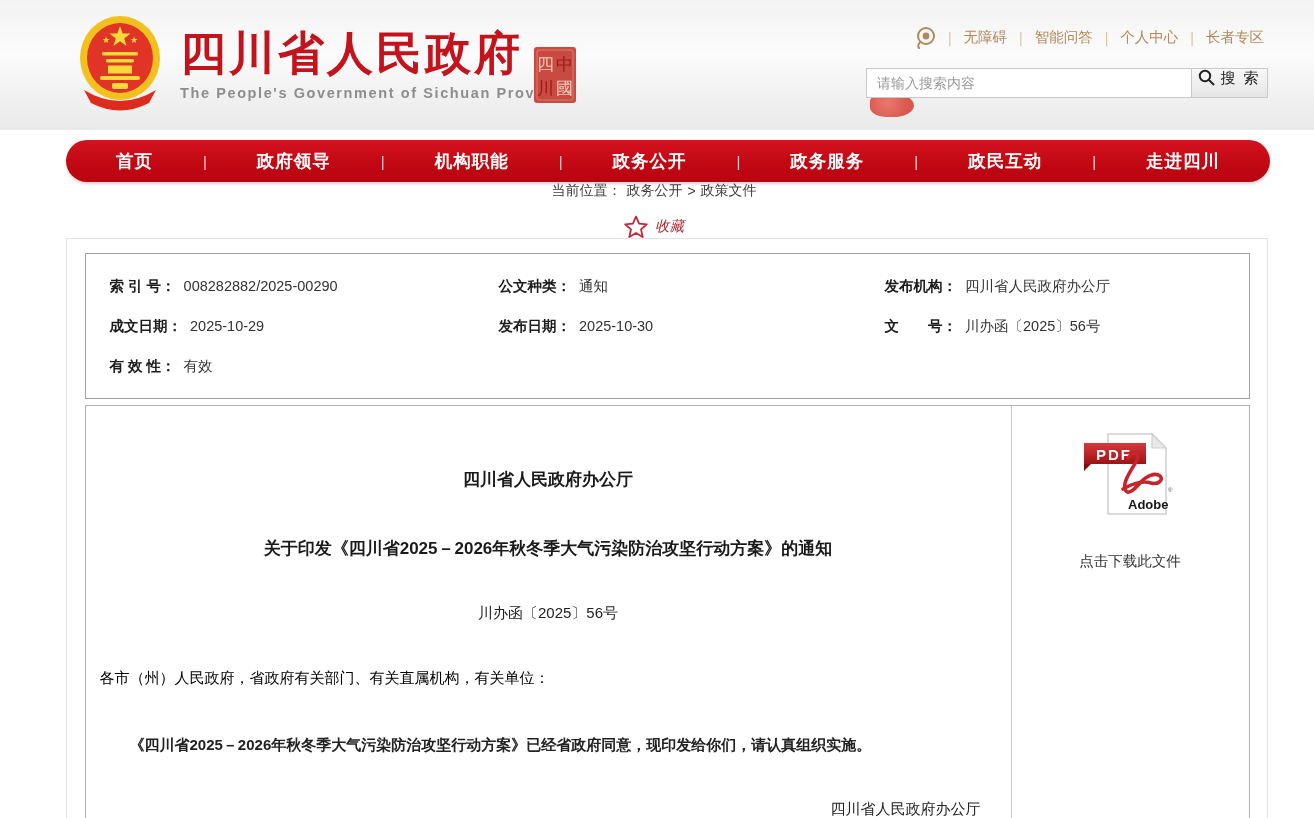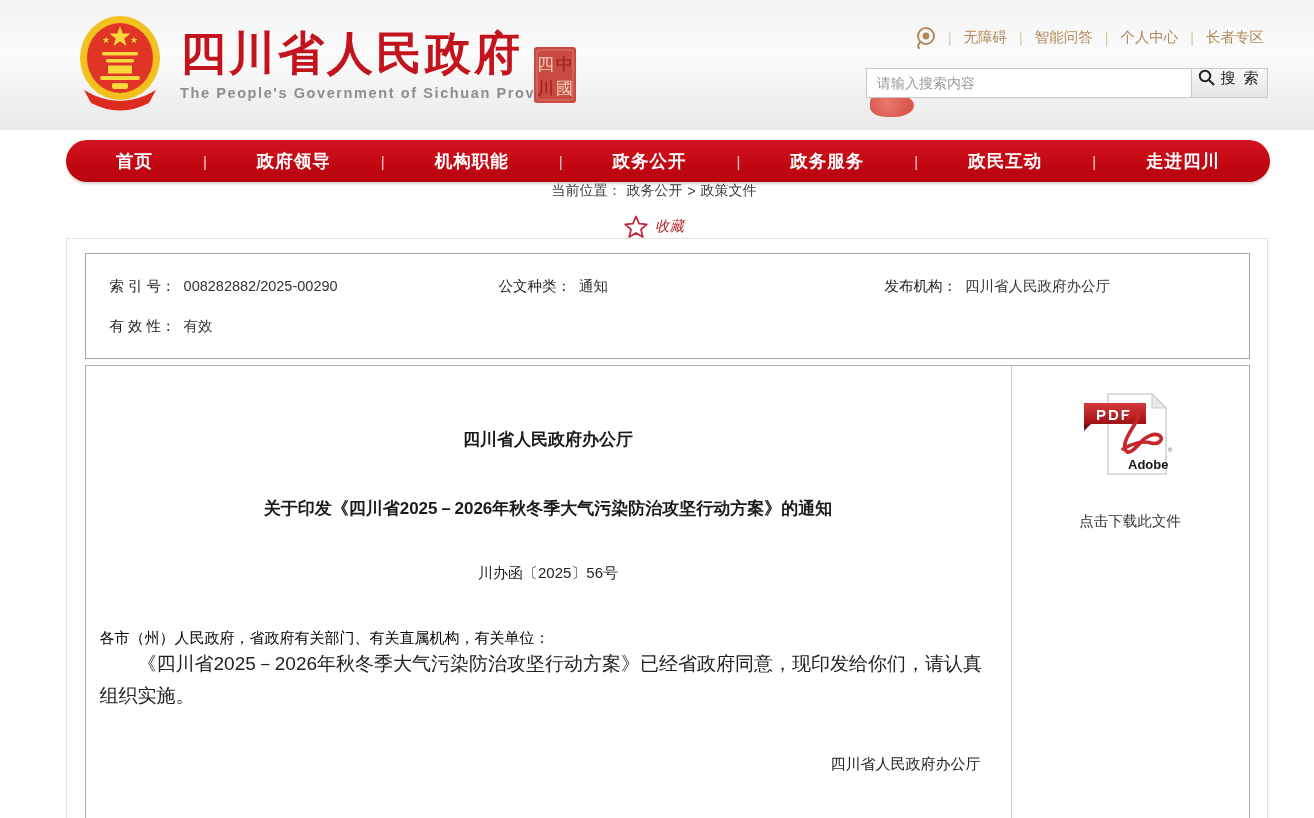--- a/index.html
+++ b/index.html
@@ -50,30 +50,30 @@
   .fav { display:flex; align-items:center; gap:7px; cursor:pointer;font-style:italic; }
   .fav-label { color:#b5242c; font-size:14.5px; }
 
   
   .panel { margin-left:66px; width:1202px; height:580px; background:#fff;
     border:1px solid #e3e3e3; border-bottom:none; padding-top:14px; overflow:hidden; }
 
   .metabox { width:1165px; margin:0 auto; border:1px solid #a3a3a3; padding:12px 0 12px 24px; }
   .meta-row { display:grid; grid-template-columns:389px 386px auto; }
   .meta-cell { line-height:40px; font-size:14.5px; white-space:nowrap; }
-  .meta-label { font-weight:normal; color:#1c1c1c; }
+  .meta-label { font-weight:bold; color:#1c1c1c; }
   .meta-value { color:#333; margin-left:8px; }
 
   .docbox { width:1165px; margin:6px auto 0; border:1px solid #b0b0b0; display:flex; height:620px; }
   .doc-main { flex:1; padding:0 14px; }
   .doc-org { text-align:center; font-weight:bold; font-size:17px; color:#1a1a1a; margin-top:62px; }
   .doc-title { text-align:center; font-weight:bold; font-size:17px; color:#1a1a1a; margin-top:46px; }
   .doc-no { text-align:center; font-size:15px; color:#222; margin-top:44px; }
   .doc-salutation { font-size:15px; color:#000000; margin-top:46px; }
-  .doc-para { font-size:19px; color:#222; text-indent:2em; line-height:1.7; }
+  .doc-para { font-size:15px; color:#222; margin-top:44px; text-indent:2em; line-height:1.7;font-weight:bold; }
   .doc-sign { font-size:15px; color:#222; margin-top:42px; text-align:right; padding-right:16px; }
 
   .doc-side { width:238px; border-left:1px solid #c9c9c9; display:flex; flex-direction:column;
     align-items:center; padding-top:24px; }
   .pdf-link { cursor:pointer; display:flex; flex-direction:column; align-items:center;text-align:right; }
   .download-label { margin-top:28px; font-size:14.5px; color:#333; }
 </style>
 </head>
 <body>
 
@@ -183,20 +183,31 @@
   <div class="metabox">
     <div class="meta-row">
       <div class="meta-cell">
         <span class="meta-label">索 引 号：</span><span class="meta-value">008282882/2025-00290</span>
       </div>
       <div class="meta-cell">
         <span class="meta-label">公文种类：</span><span class="meta-value">通知</span>
       </div>
       <div class="meta-cell">
         <span class="meta-label">发布机构：</span><span class="meta-value">四川省人民政府办公厅</span>
+      </div>
+    </div>
+    <div class="meta-row">
+      <div class="meta-cell">
+        <span class="meta-label">成文日期：</span><span class="meta-value">2025-10-29</span>
+      </div>
+      <div class="meta-cell">
+        <span class="meta-label">发布日期：</span><span class="meta-value">2025-10-30</span>
+      </div>
+      <div class="meta-cell">
+        <span class="meta-label">文　　号：</span><span class="meta-value">川办函〔2025〕56号</span>
       </div>
     </div>
     <div class="meta-row">
       <div class="meta-cell">
         <span class="meta-label">有 效 性：</span><span class="meta-value">有效</span>
       </div>
       <div class="meta-cell"></div>
       <div class="meta-cell"></div>
     </div>
   </div>

